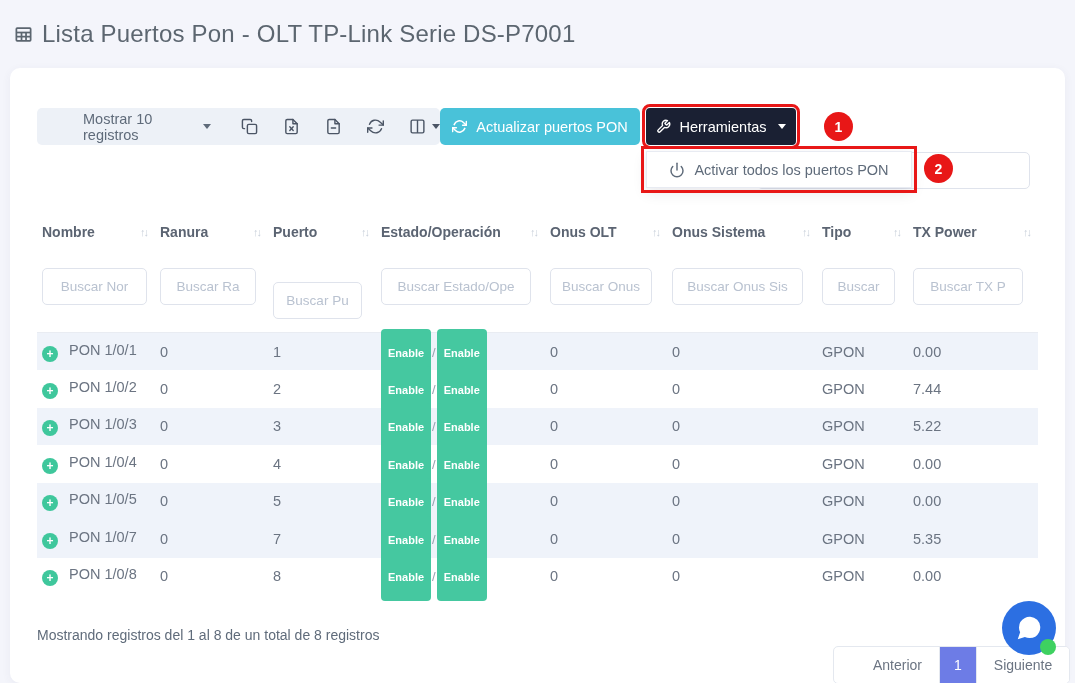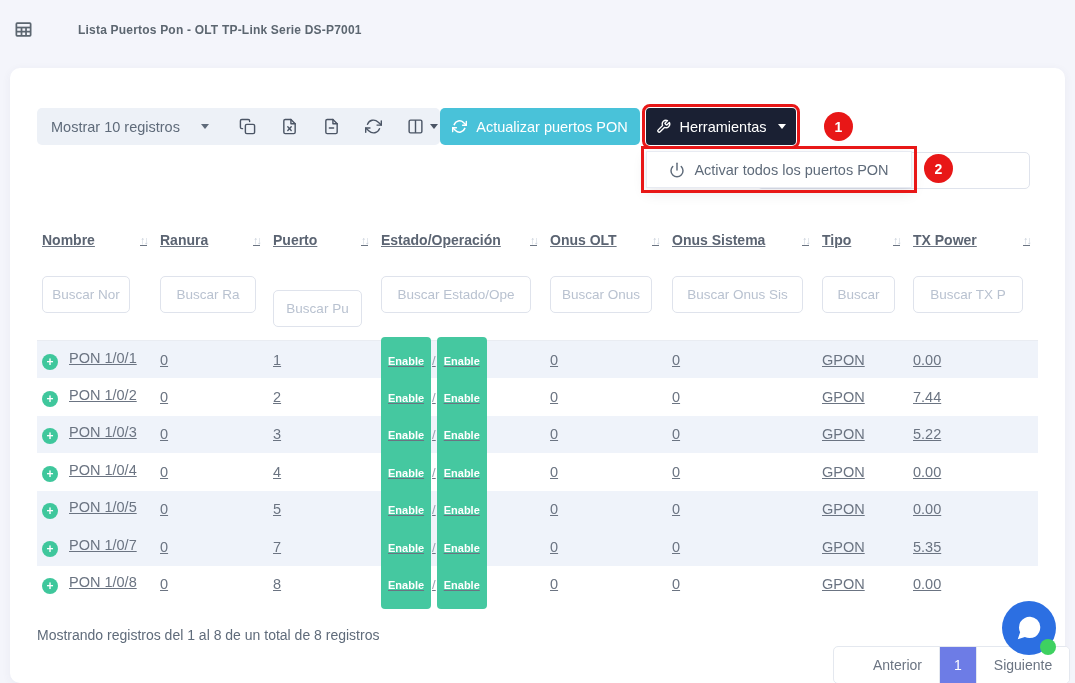--- a/index.html
+++ b/index.html
@@ -1,48 +1,48 @@
 <!DOCTYPE html>
 <html style="--c-cyan: #49c2d9; --c-dark: #1a2033; --c-red: #e81717; --c-green: #45c8a0; --c-plus: #3fc79c; --c-purple: #6d7ce6; --c-chat: #2c6fe2; --c-online: #3ed160;"><head>
 <meta charset="utf-8">
 <style>
   * { margin:0; padding:0; box-sizing:border-box; }
   body { background:#f4f5fa; font-family:"Liberation Sans", sans-serif; }
   .page { position:relative; width:1075px; height:683px; background:#f4f5fb; overflow:hidden; color:#6b7482; }
 
   
   .page-title-row { position:absolute; left:14px; top:20px; display:flex; align-items:center; gap:9px; color:#5c6670; }
-  .page-title-row h1 { font-size:12px; font-weight:700; letter-spacing:.2px;margin-left:36px; }
+  .page-title-row h1 { font-size:24px; font-weight:400; letter-spacing:.2px; }
   .page-title-row svg { display:block; }
 
   
   .card { position:absolute; left:10px; top:68px; width:1055px; height:615px; background:#ffffff; border-radius:10px; box-shadow:0 2px 10px rgba(60,70,100,.06); }
 
   
   .toolbar-left { position:absolute; left:37px; top:108px; width:403px; height:37px; background:#edf1f7; border-radius:5px; display:flex; align-items:center; padding-left:14px; color:#5f6b7a; font-size:14.5px; }
-  .entries { display:flex; align-items:center; gap:21px; cursor:pointer; }
+  .entries { display:flex; align-items:center; gap:21px; cursor:pointer;margin-left:32px; }
   .caret { width:0; height:0; border-left:4px solid transparent; border-right:4px solid transparent; border-top:5px solid currentColor; display:inline-block; }
   .tool-icons { display:flex; align-items:center; gap:25px; margin-left:30px; color:#4b5565; }
   .tool-btn { display:flex; align-items:center; gap:6px; cursor:pointer; color:#4b5565; background:none; border:none; }
 
   .btn-update { position:absolute; left:440px; top:108px; width:200px; height:37px; background:var(--c-cyan,#49c2d9); border:none; border-radius:5px; color:#fff; font-size:14.5px; display:flex; align-items:center; justify-content:center; gap:9px; cursor:pointer; font-family:inherit; }
   .btn-tools { position:absolute; left:646px; top:108px; width:150px; height:37px; background:var(--c-dark,#1a2033); border:none; border-radius:4px; color:#fff; font-size:14.5px; display:flex; align-items:center; justify-content:center; gap:8px; cursor:pointer; font-family:inherit; outline:3px solid var(--c-red,#e81717); outline-offset:1px; }
   .btn-tools .caret { margin-left:3px; }
 
   .annotation-circle { position:absolute; width:29px; height:29px; border-radius:50%; background:var(--c-red,#e81717); color:#fff; font-size:14px; font-weight:700; display:flex; align-items:center; justify-content:center; z-index:30; }
   .circle-1 { left:824px; top:112px; }
   .circle-2 { left:924px; top:154px; }
 
   .search-box { position:absolute; left:757px; top:152px; width:273px; height:37px; background:#fff; border:1px solid #dfe3ec; border-radius:5px; z-index:5; font-size:14px; color:#6b7482; padding:0 10px; font-family:inherit; }
 
   .dropdown-menu { position:absolute; left:646px; top:151px; width:266px; height:37px; background:#fff; border:1px solid #e8ebf2; box-shadow:0 5px 14px rgba(30,40,70,.10); outline:3px solid var(--c-red,#e81717); outline-offset:2px; z-index:10; display:flex; }
   .dropdown-item { flex:1; display:flex; align-items:center; justify-content:center; gap:9px; color:#5f6b7a; font-size:14.5px; cursor:pointer; background:none; border:none; font-family:inherit; }
 
   
-  table.pon { position:absolute; left:37px; top:220px; width:1001px; border-collapse:collapse; table-layout:fixed; font-size:14.5px; color:#6b7482;text-decoration:underline; }
+  table.pon { position:absolute; left:37px; top:212px; width:1001px; border-collapse:collapse; table-layout:fixed; font-size:14.5px; color:#6b7482; }
   table.pon th { height:40px; font-size:14px; font-weight:700; color:#5b6472; text-align:left; vertical-align:middle; }
   .thflex { display:flex; align-items:center; justify-content:space-between; padding:0 8px 0 5px; cursor:pointer; }
   .sort { color:#c9d0db; font-size:11px; letter-spacing:-2px; font-weight:400; }
   tr.filters td { padding:2px 0 13px 5px; border-bottom:1px solid #e9ecf2; }
   input.filter { height:37px; border:1px solid #dfe3ec; border-radius:5px; background:#fff; text-align:center; font-size:13.5px; color:#6b7482; font-family:inherit; padding:0 4px; }
   input.filter::placeholder { color:#b9c2d0; }
   .search-box::placeholder { color:#b9c2d0; }
   tbody td { height:37.5px; padding:0 8px 0 5px; }
   tr.striped { background:#eff3fa; }
   .plus { display:inline-flex; width:16px; height:16px; border-radius:50%; background:var(--c-plus,#3fc79c); color:#fff; font-size:12px; font-weight:700; align-items:center; justify-content:center; line-height:1; margin-right:11px; vertical-align:-3px; cursor:pointer; }
@@ -211,21 +211,21 @@
             </div>
           </th>
           <th>
             <div class="thflex">
               <span>TX Power</span>
               <span class="sort">↑↓</span>
             </div>
           </th>
         </tr>
         <tr class="filters">
-          <td><input class="filter" style="width: 88px;" placeholder="Buscar Nor"></td>
+          <td><input class="filter" style="width: 105px;" placeholder="Buscar Nor"></td>
           <td><input class="filter" style="width: 96px;" placeholder="Buscar Ra"></td>
           <td><input class="filter" style="width: 89px; margin-top: 28px;" placeholder="Buscar Pu"></td>
           <td><input class="filter" style="width: 150px;" placeholder="Buscar Estado/Ope"></td>
           <td><input class="filter" style="width: 102px;" placeholder="Buscar Onus"></td>
           <td><input class="filter" style="width: 131px; text-align: center;" placeholder="Buscar Onus Sis"></td>
           <td><input class="filter" style="width: 73px;" placeholder="Buscar"></td>
           <td><input class="filter" style="width: 110px;" placeholder="Buscar TX P"></td>
         </tr>
       </thead>
       <tbody>

